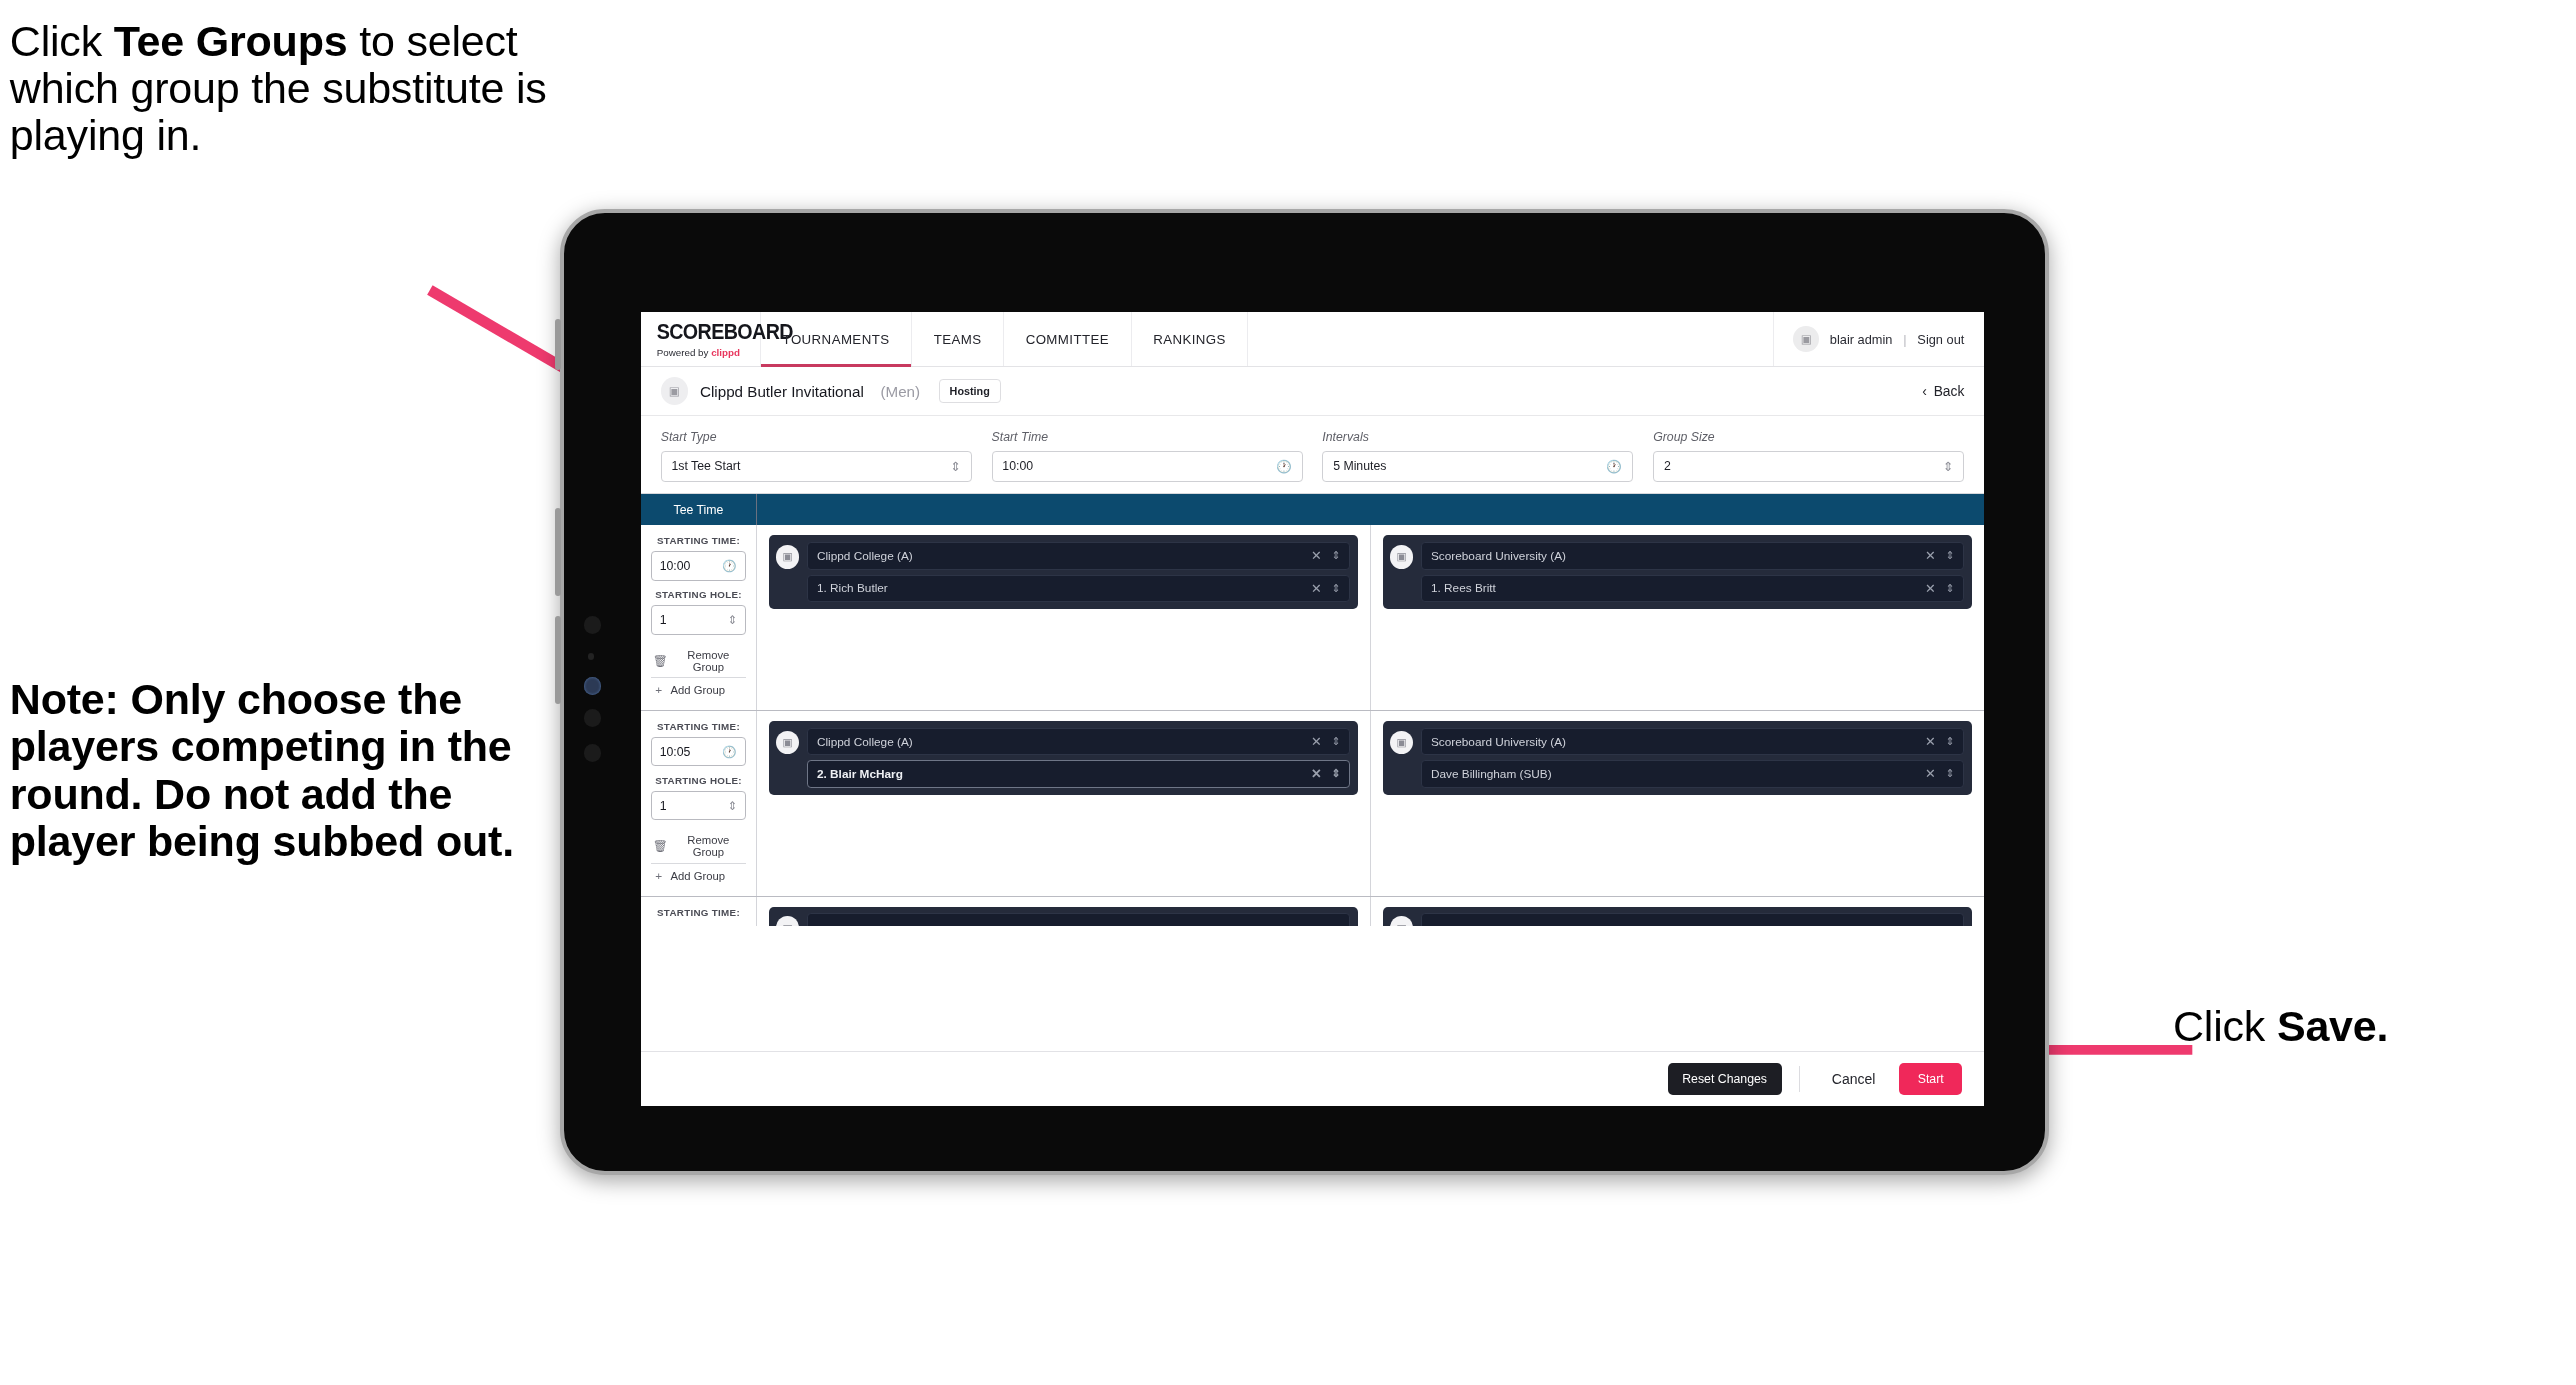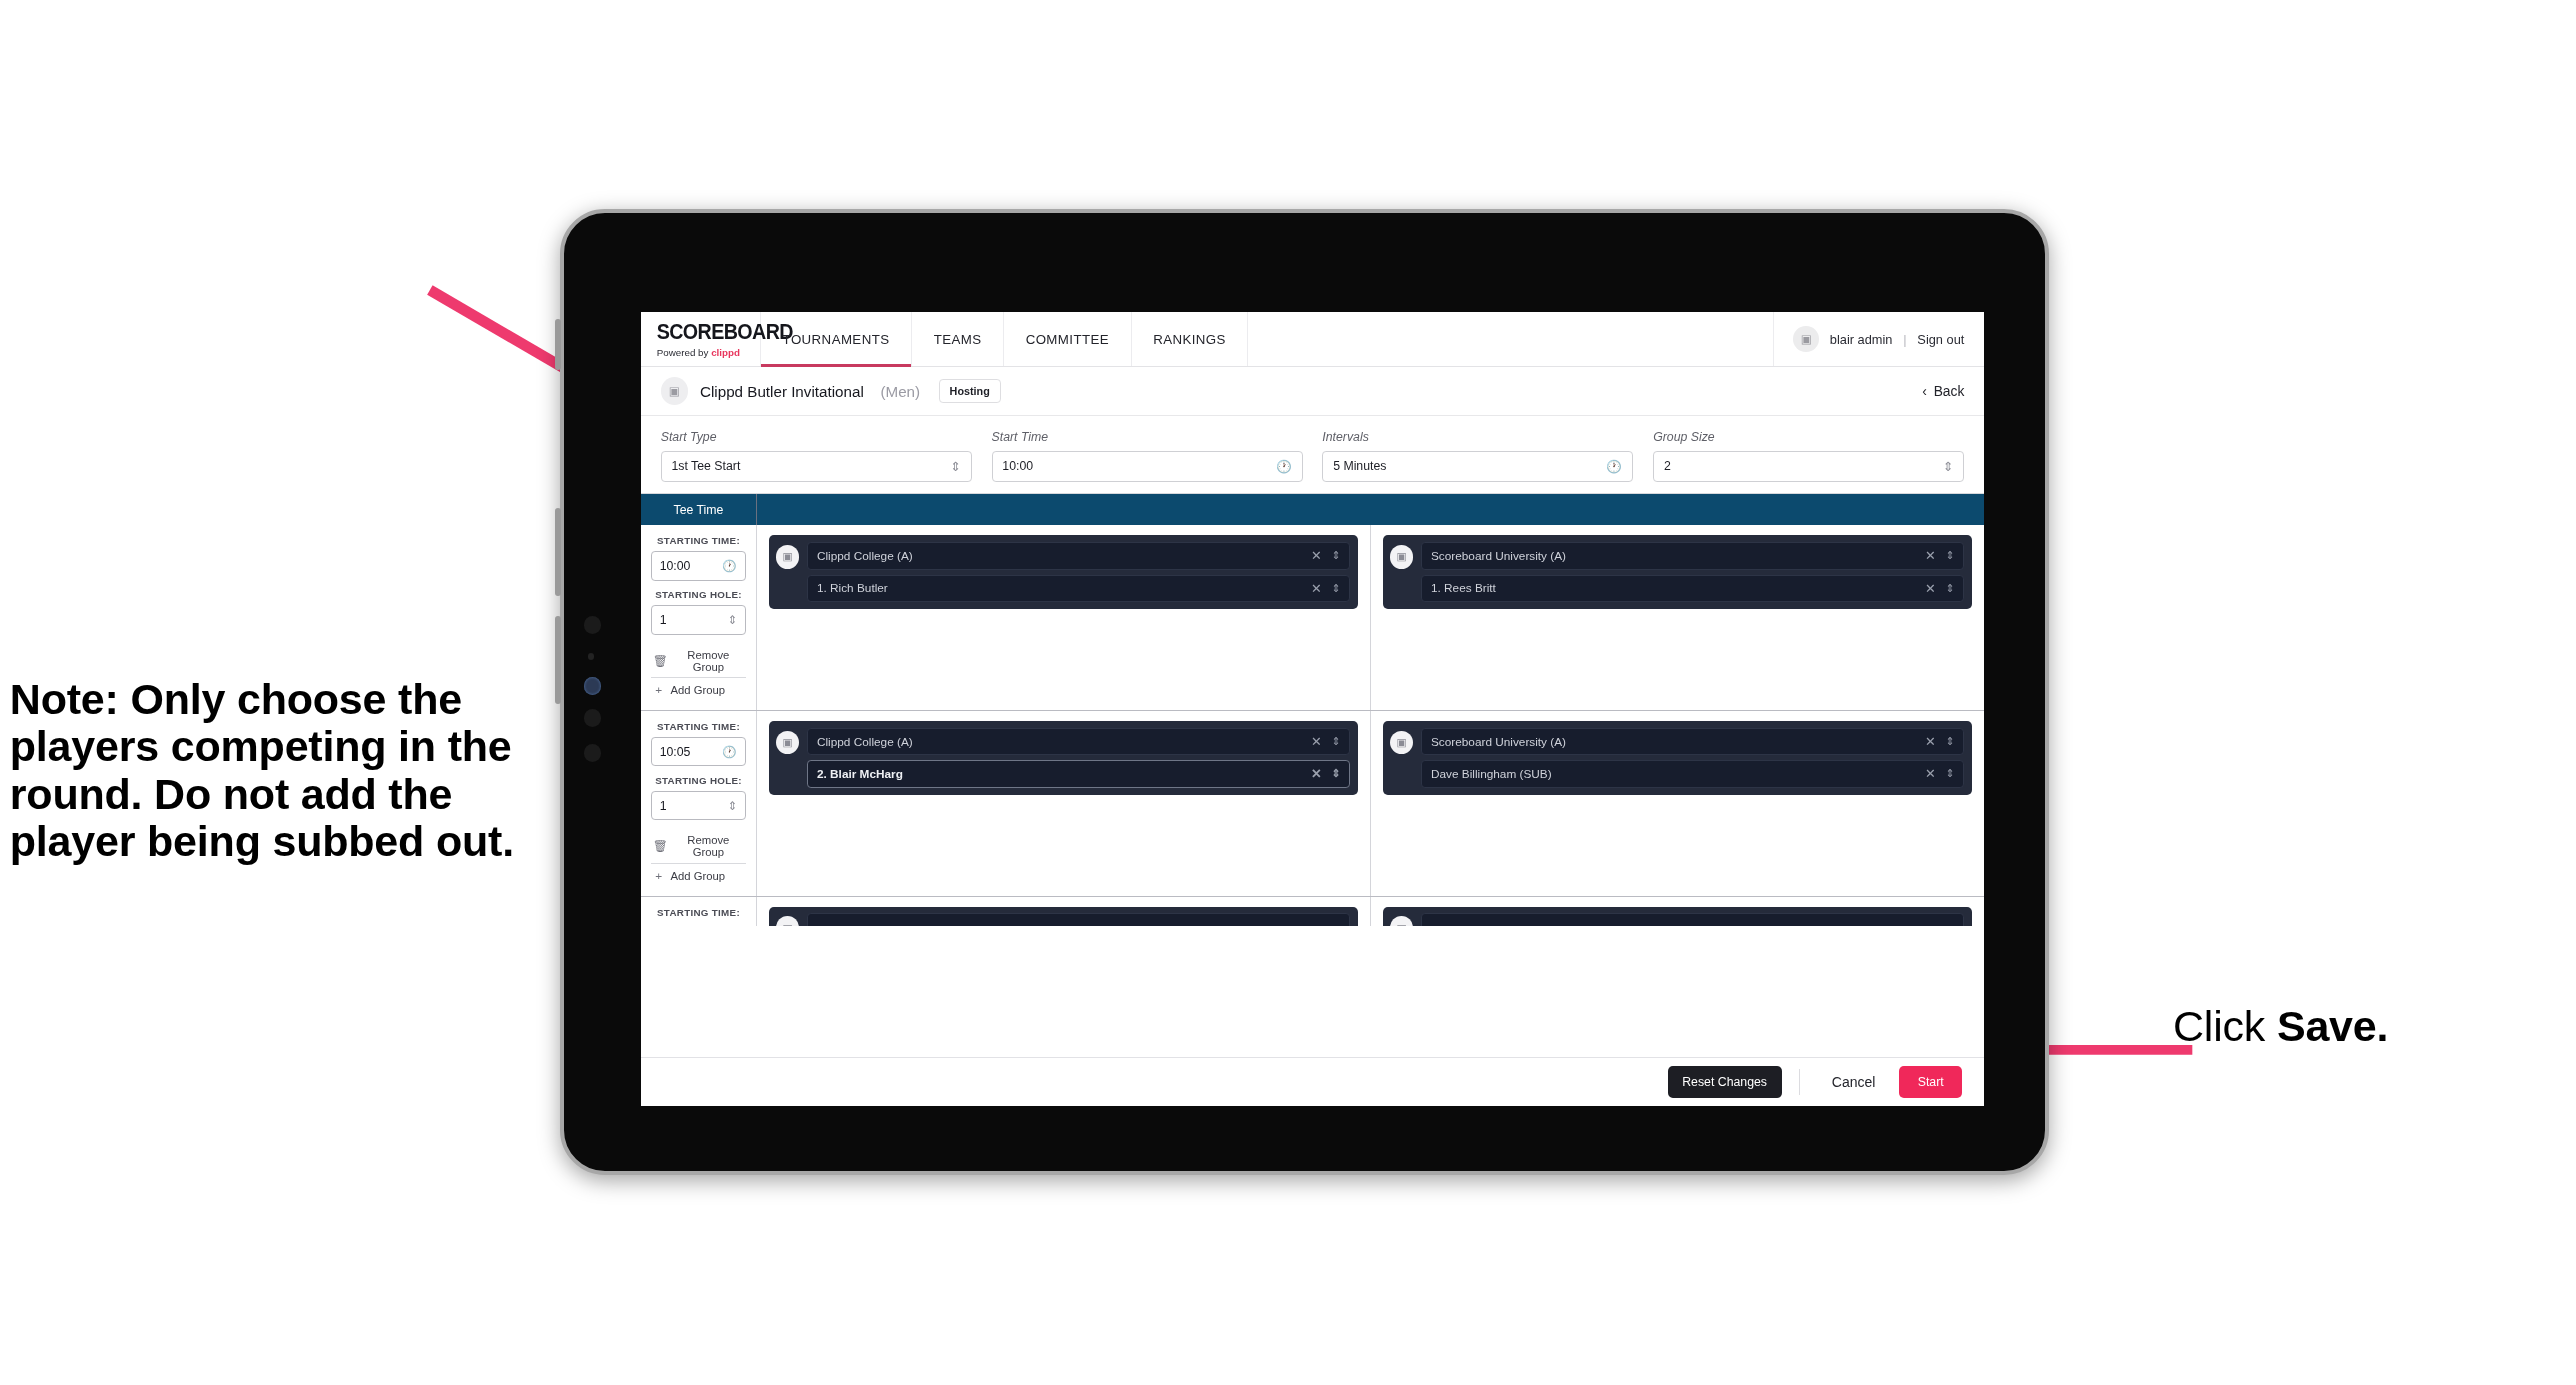--- a/index.html
+++ b/index.html
@@ -208,40 +208,43 @@
     cursor: pointer;
   }
   .prow.hl { border-color: #6f7687; color: #eef0f4; font-weight: 600; }
   .prow .pname { flex: 1; }
   .prow .x { color: #9aa0ad; font-size: 12.8px; margin-right: 9.8px; }
   .prow .chev { color: #9aa0ad; font-size: 10.8px; }
 
   
   #footer {
     position: absolute; left: 0; right: 0; bottom: 0;
-    height: 49px; background: #fff; border-top: 1px solid #e2e2e6;
+    height: 55px; background: #fff; border-top: 1px solid #e2e2e6;
     display: flex; align-items: center; justify-content: flex-end;
     gap: 0px; padding-right: 21.6px;
   }
   #btn-reset {
     background: #1d1e24; color: #fff; font-size: 12.3px;
     border-radius: 4.9px; padding: 8.8px 14.7px; cursor: pointer;
   }
   #foot-divider { width: 1px; height: 25.6px; background: #dcdce0; margin: 0 17.7px; }
   #btn-cancel { font-size: 14px; color: #24252c; padding: 8.8px 13.8px; cursor: pointer; text-align: center; }
   #btn-save {
     background: #f0285a; color: #fff; font-size: 12.3px;
     border-radius: 4.9px; padding: 8.8px 18.7px; margin-left: 9.8px; cursor: pointer;
   }
 </style>
 </head>
 <body>
 
 <div id="root">
 
+  <div class="annot" id="annot-top">
+    <span>Click </span><b>Tee Groups</b><span> to select which group the substitute is playing in.</span>
+  </div>
 
   <div class="annot" id="annot-note">Note: Only choose the players competing in the round. Do not add the player being subbed out.</div>
 
   <div class="annot" id="annot-save">
     <span>Click </span><b>Save.</b>
   </div>
 
   <svg class="arrow-svg" viewBox="0 0 2620 1409">
 
     <line x1="437" y1="295" x2="1380" y2="845" stroke="#ee3a6e" stroke-width="11"></line>

